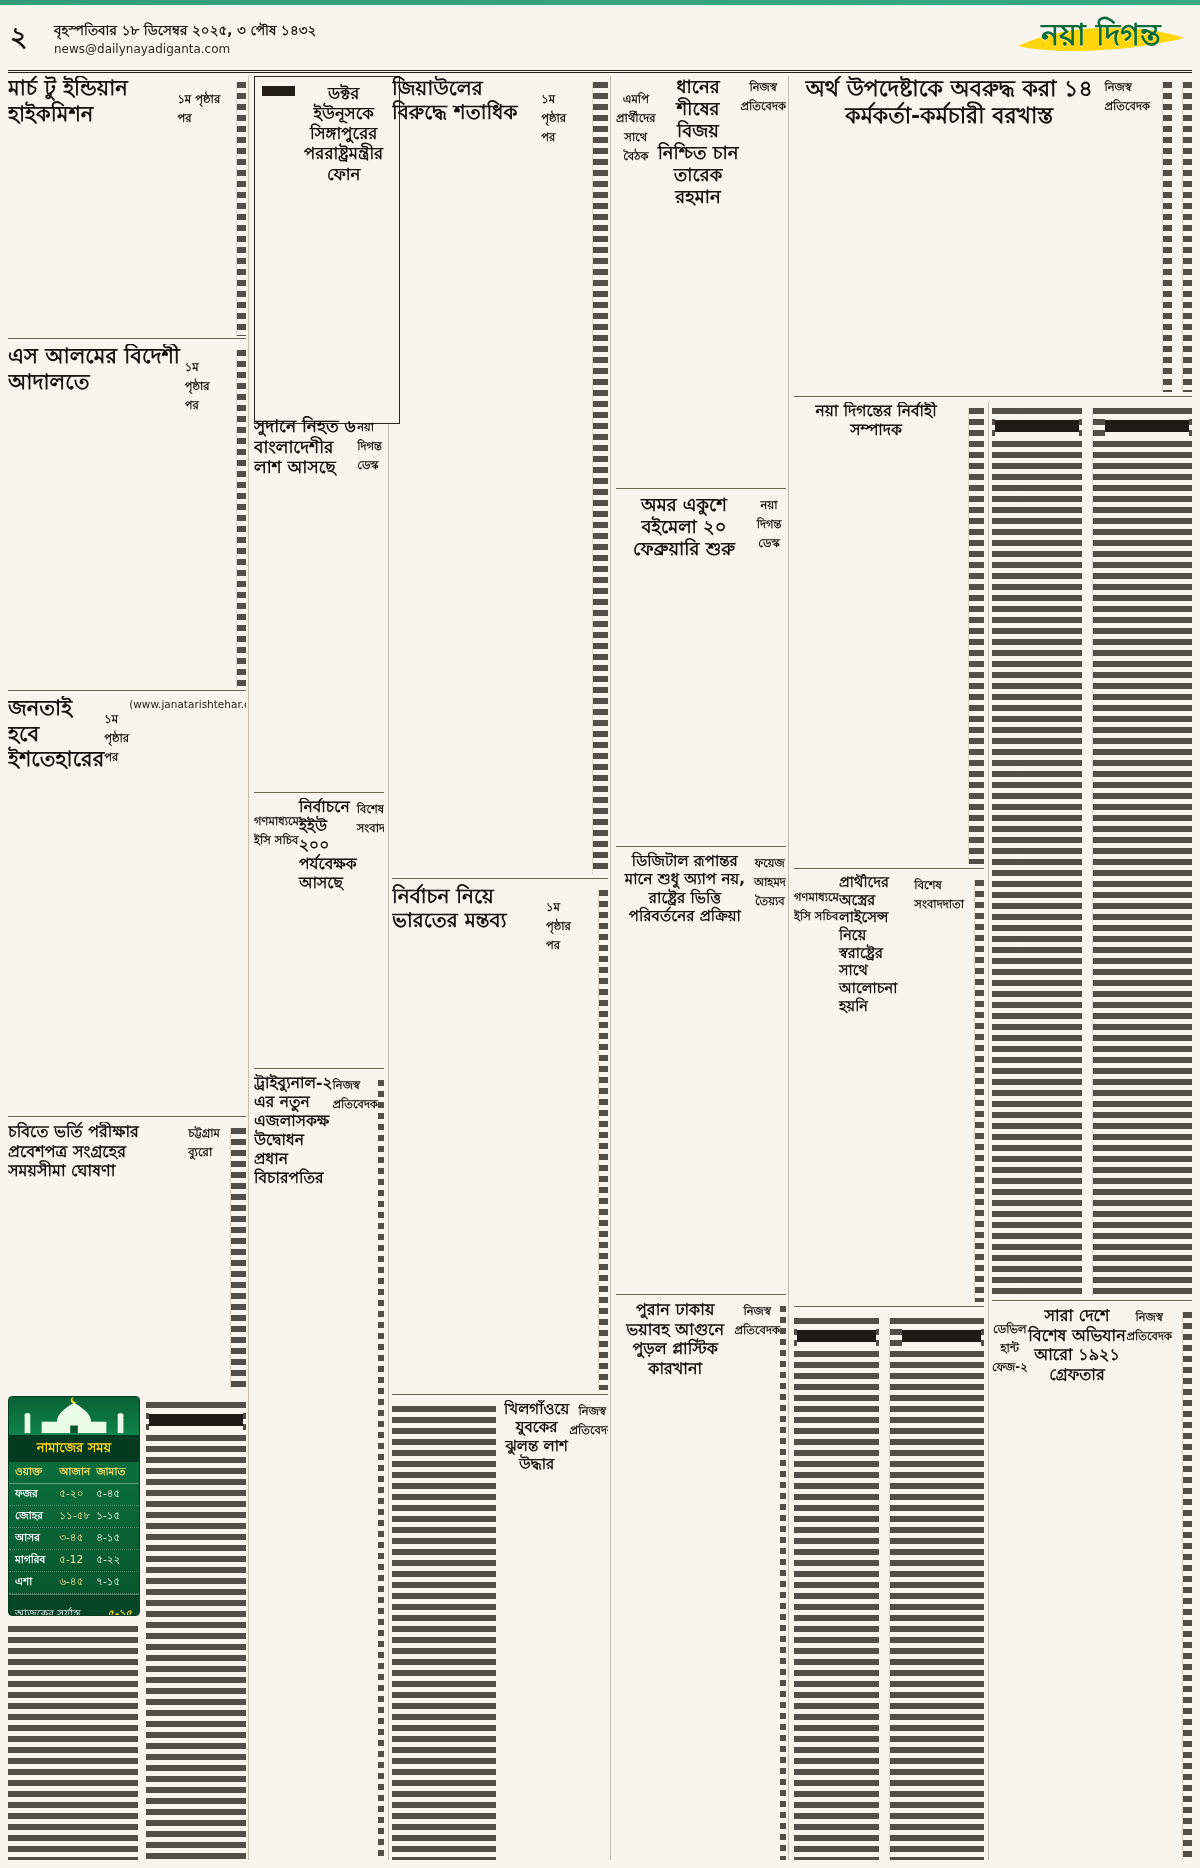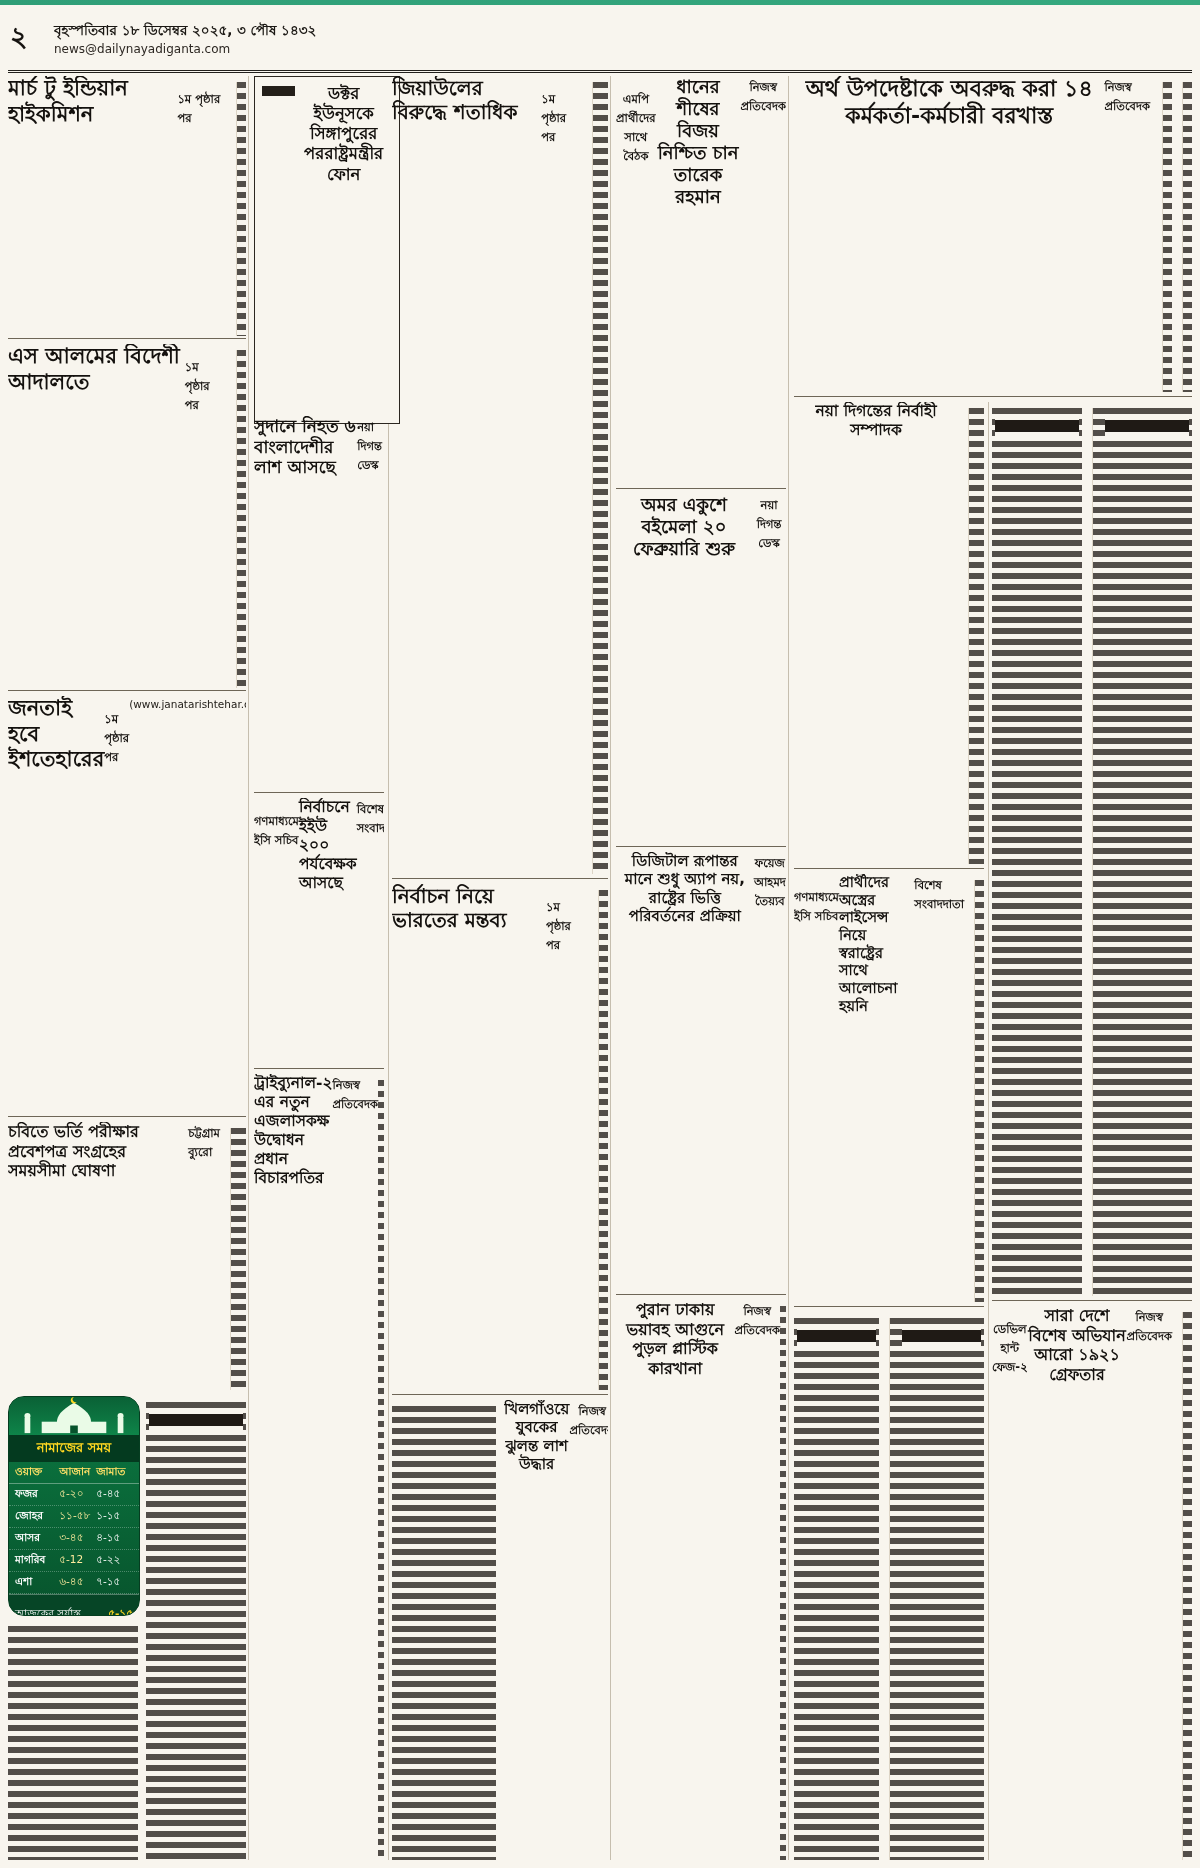--- a/index.html
+++ b/index.html
@@ -28,21 +28,21 @@
   .gcol{flex:1;background-image:repeating-linear-gradient(to bottom,
         rgba(41,36,31,.8) 0px, rgba(41,36,31,.8) 6px, rgba(0,0,0,0) 6px, rgba(0,0,0,0) 11px);}
   .gcol + .gcol{border-left:1px solid #ddd5c6;padding-left:9px;}
   .sub{height:12px;background:#1f1a15;margin:12px 3px;box-shadow:0 -5px 0 #f8f5ee,0 5px 0 #f8f5ee;}
   .kbar{height:10px;background:#241f19;margin:2px auto 7px;width:78%;}
   .boxed{border:1.5px solid #2b2620;padding:7px;background:#f8f5ee;}
   .vrule{position:absolute;width:1px;background:#c6beae;}
   .hrule{position:absolute;height:1px;background:#6e6657;}
   
   .prayer{position:absolute;left:8px;top:1396px;width:130px;height:218px;border:1px solid #053d20;
-          border-radius:16px;overflow:hidden;display:flex;flex-direction:column;
+          border-radius:4px;overflow:hidden;display:flex;flex-direction:column;
           background:linear-gradient(180deg,#0c7a43,#07532c);color:#fff;font-size:10.5px;}
   .mosque{height:44px;display:flex;justify-content:center;align-items:flex-end;
           background:linear-gradient(180deg,#0a6136,#0e8449);}
   .ptitle{text-align:center;background:#043a1f;color:#ffd821;font-weight:700;font-size:13px;padding:3px 0;}
   .phead{display:grid;grid-template-columns:1.2fr 1fr 1fr;color:#ffe066;font-weight:700;
          padding:2px 6px;border-bottom:1px solid rgba(255,255,255,.35);}
   .prow{display:grid;grid-template-columns:1.2fr 1fr 1fr;padding:2px 6px;
         border-bottom:1px dotted rgba(255,255,255,.28);}
   .prow .nm{font-weight:700;}
   .prow .tm{color:#ffec9e;}
@@ -54,20 +54,26 @@
 <body>
 
 <div class="page">
 
   <div class="topbar"></div>
 
   <header class="masthead">
     <div class="pagenum">২</div>
     <div class="dateline">বৃহস্পতিবার ১৮ ডিসেম্বর ২০২৫, ৩ পৌষ ১৪৩২</div>
     <div class="email">news@dailynayadiganta.com</div>
+    <div class="logo">
+      <svg width="178" height="44" viewBox="0 0 178 44">
+        <path d="M6 32 C 52 10 126 8 172 24 C 126 36 50 42 6 32 Z" fill="#ffd60a"></path>
+      </svg>
+      <div class="logotext">নয়া দিগন্ত</div>
+    </div>
   </header>
   <div class="mastrule"></div>
 
   <div class="vrule" style="left:248px;top:76px;height:1784px"></div>
   <div class="vrule" style="left:388px;top:76px;height:1784px"></div>
   <div class="vrule" style="left:610px;top:76px;height:1784px"></div>
   <div class="vrule" style="left:788px;top:76px;height:1784px"></div>
   <div class="vrule" style="left:988px;top:402px;height:1458px"></div>
 
   <section class="art" style="left:8px;top:76px;width:238px;height:260px">

